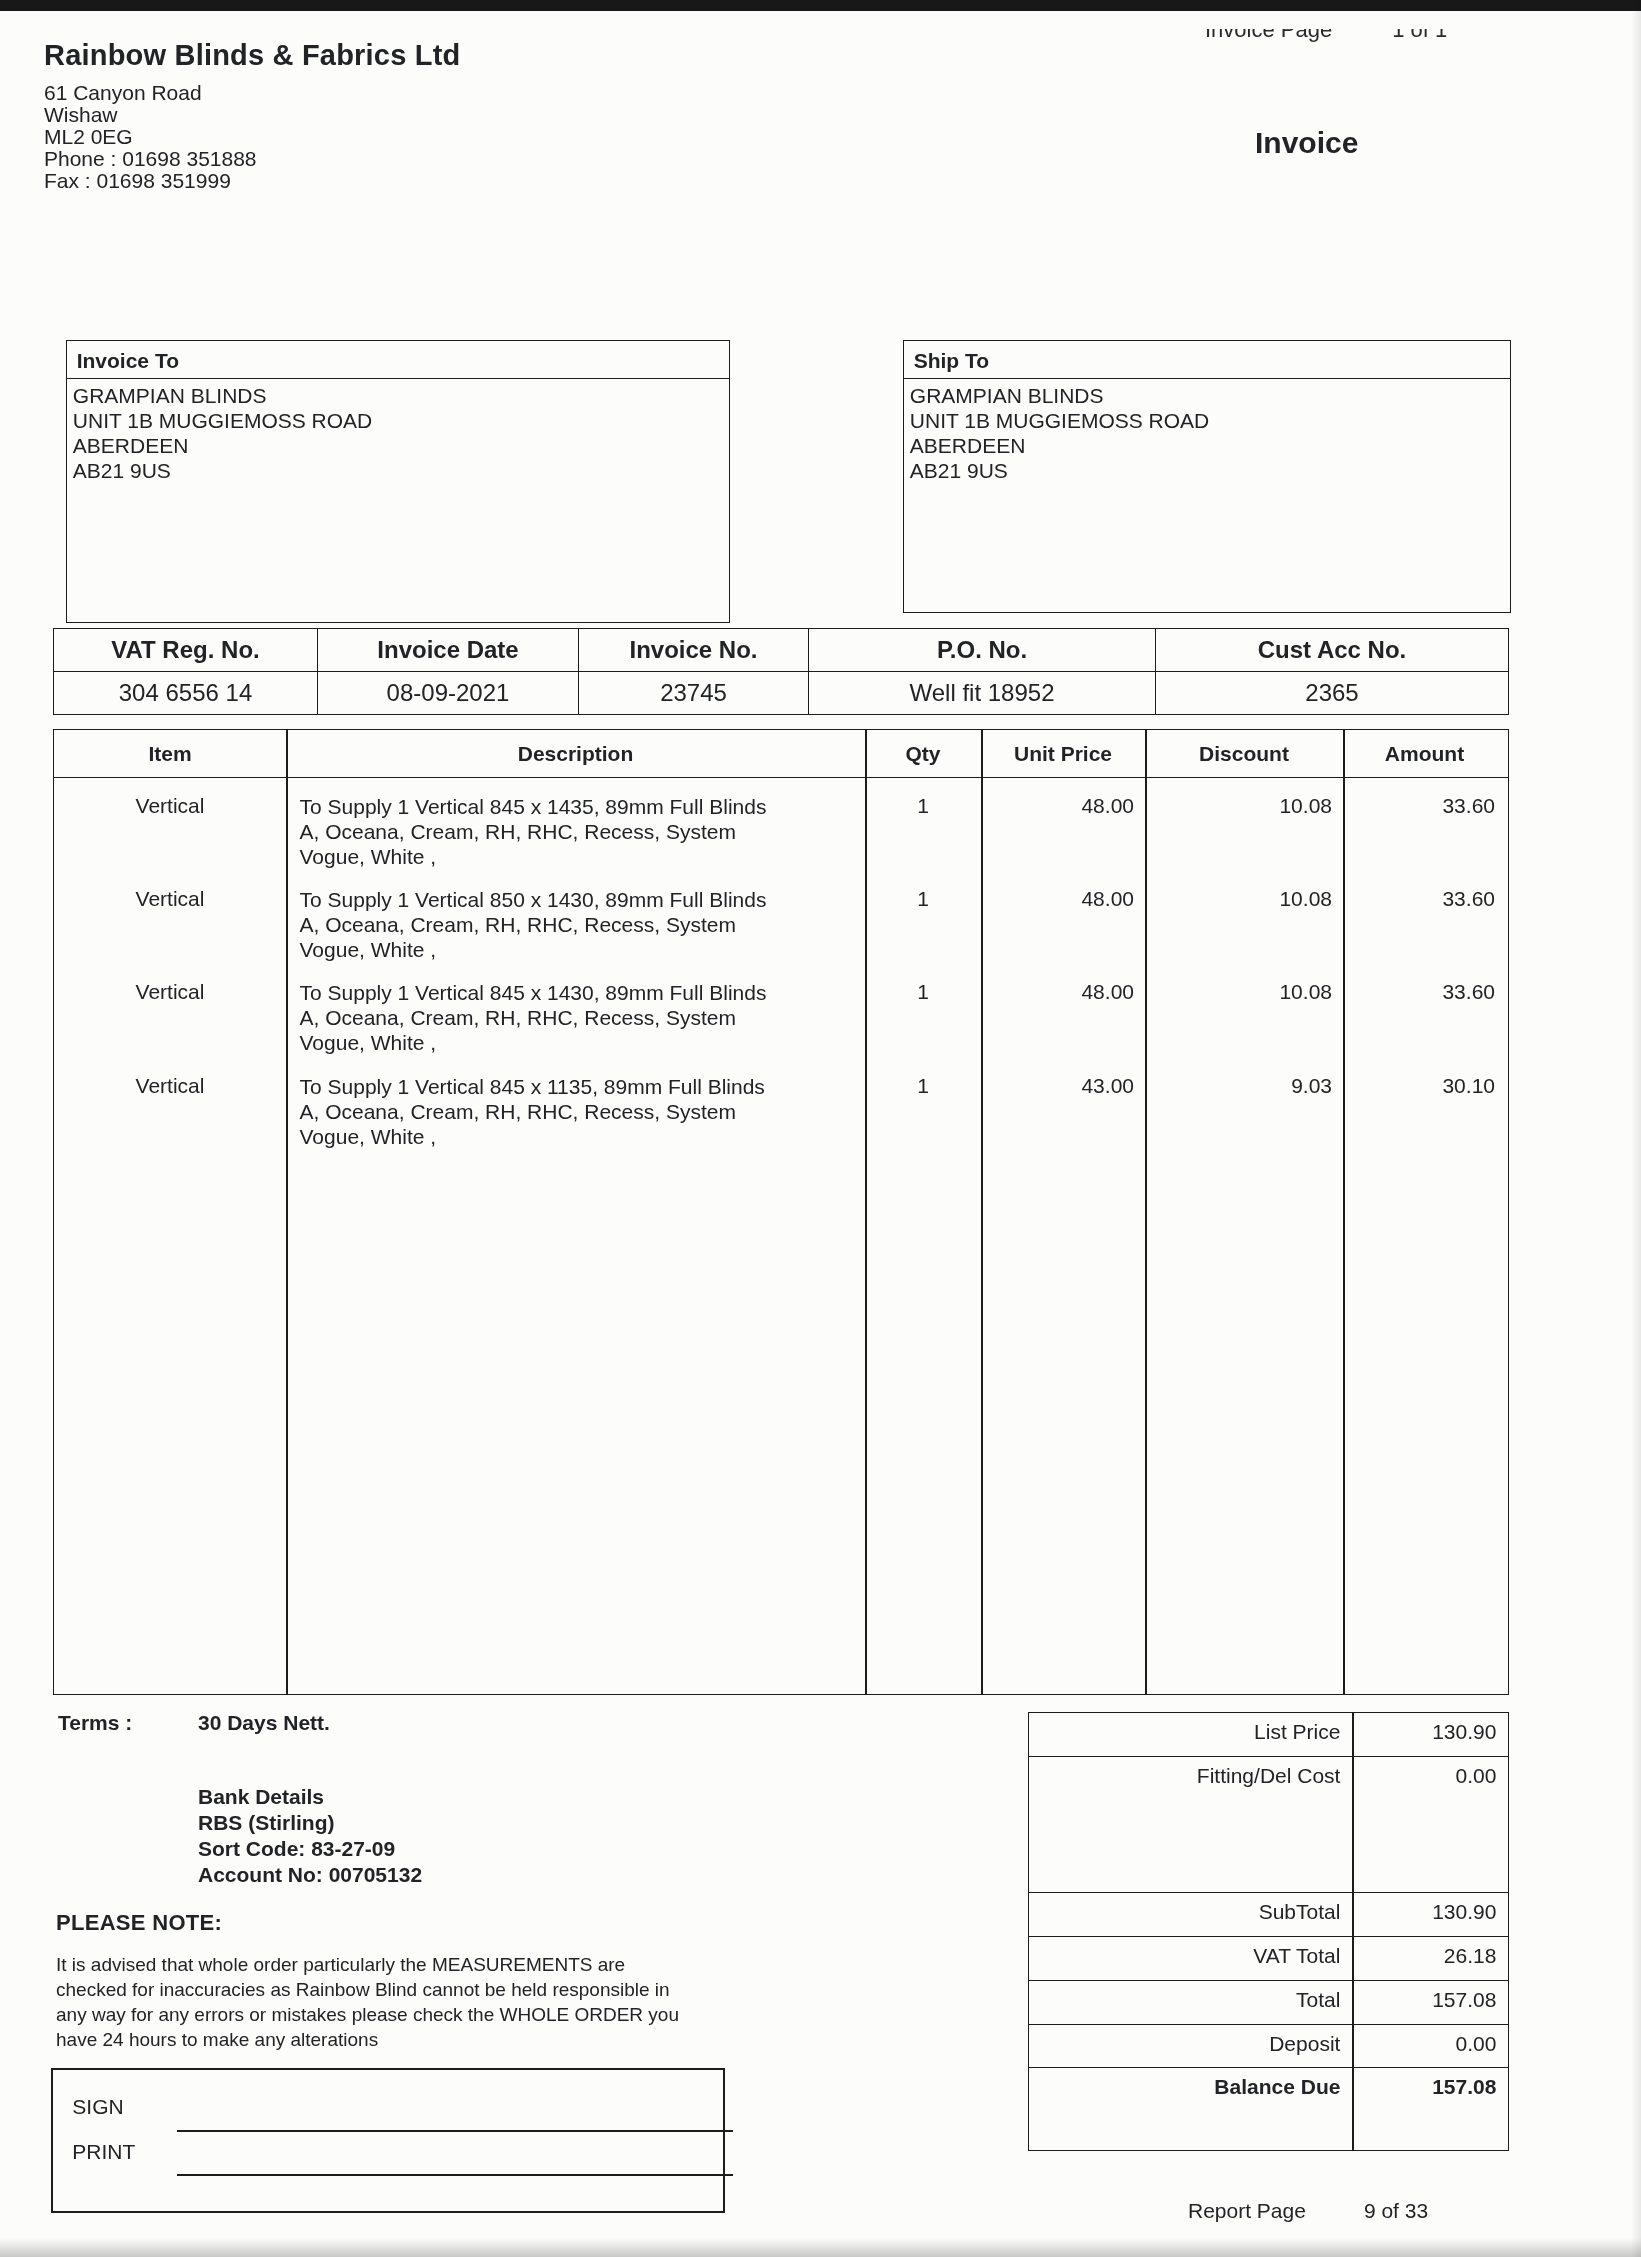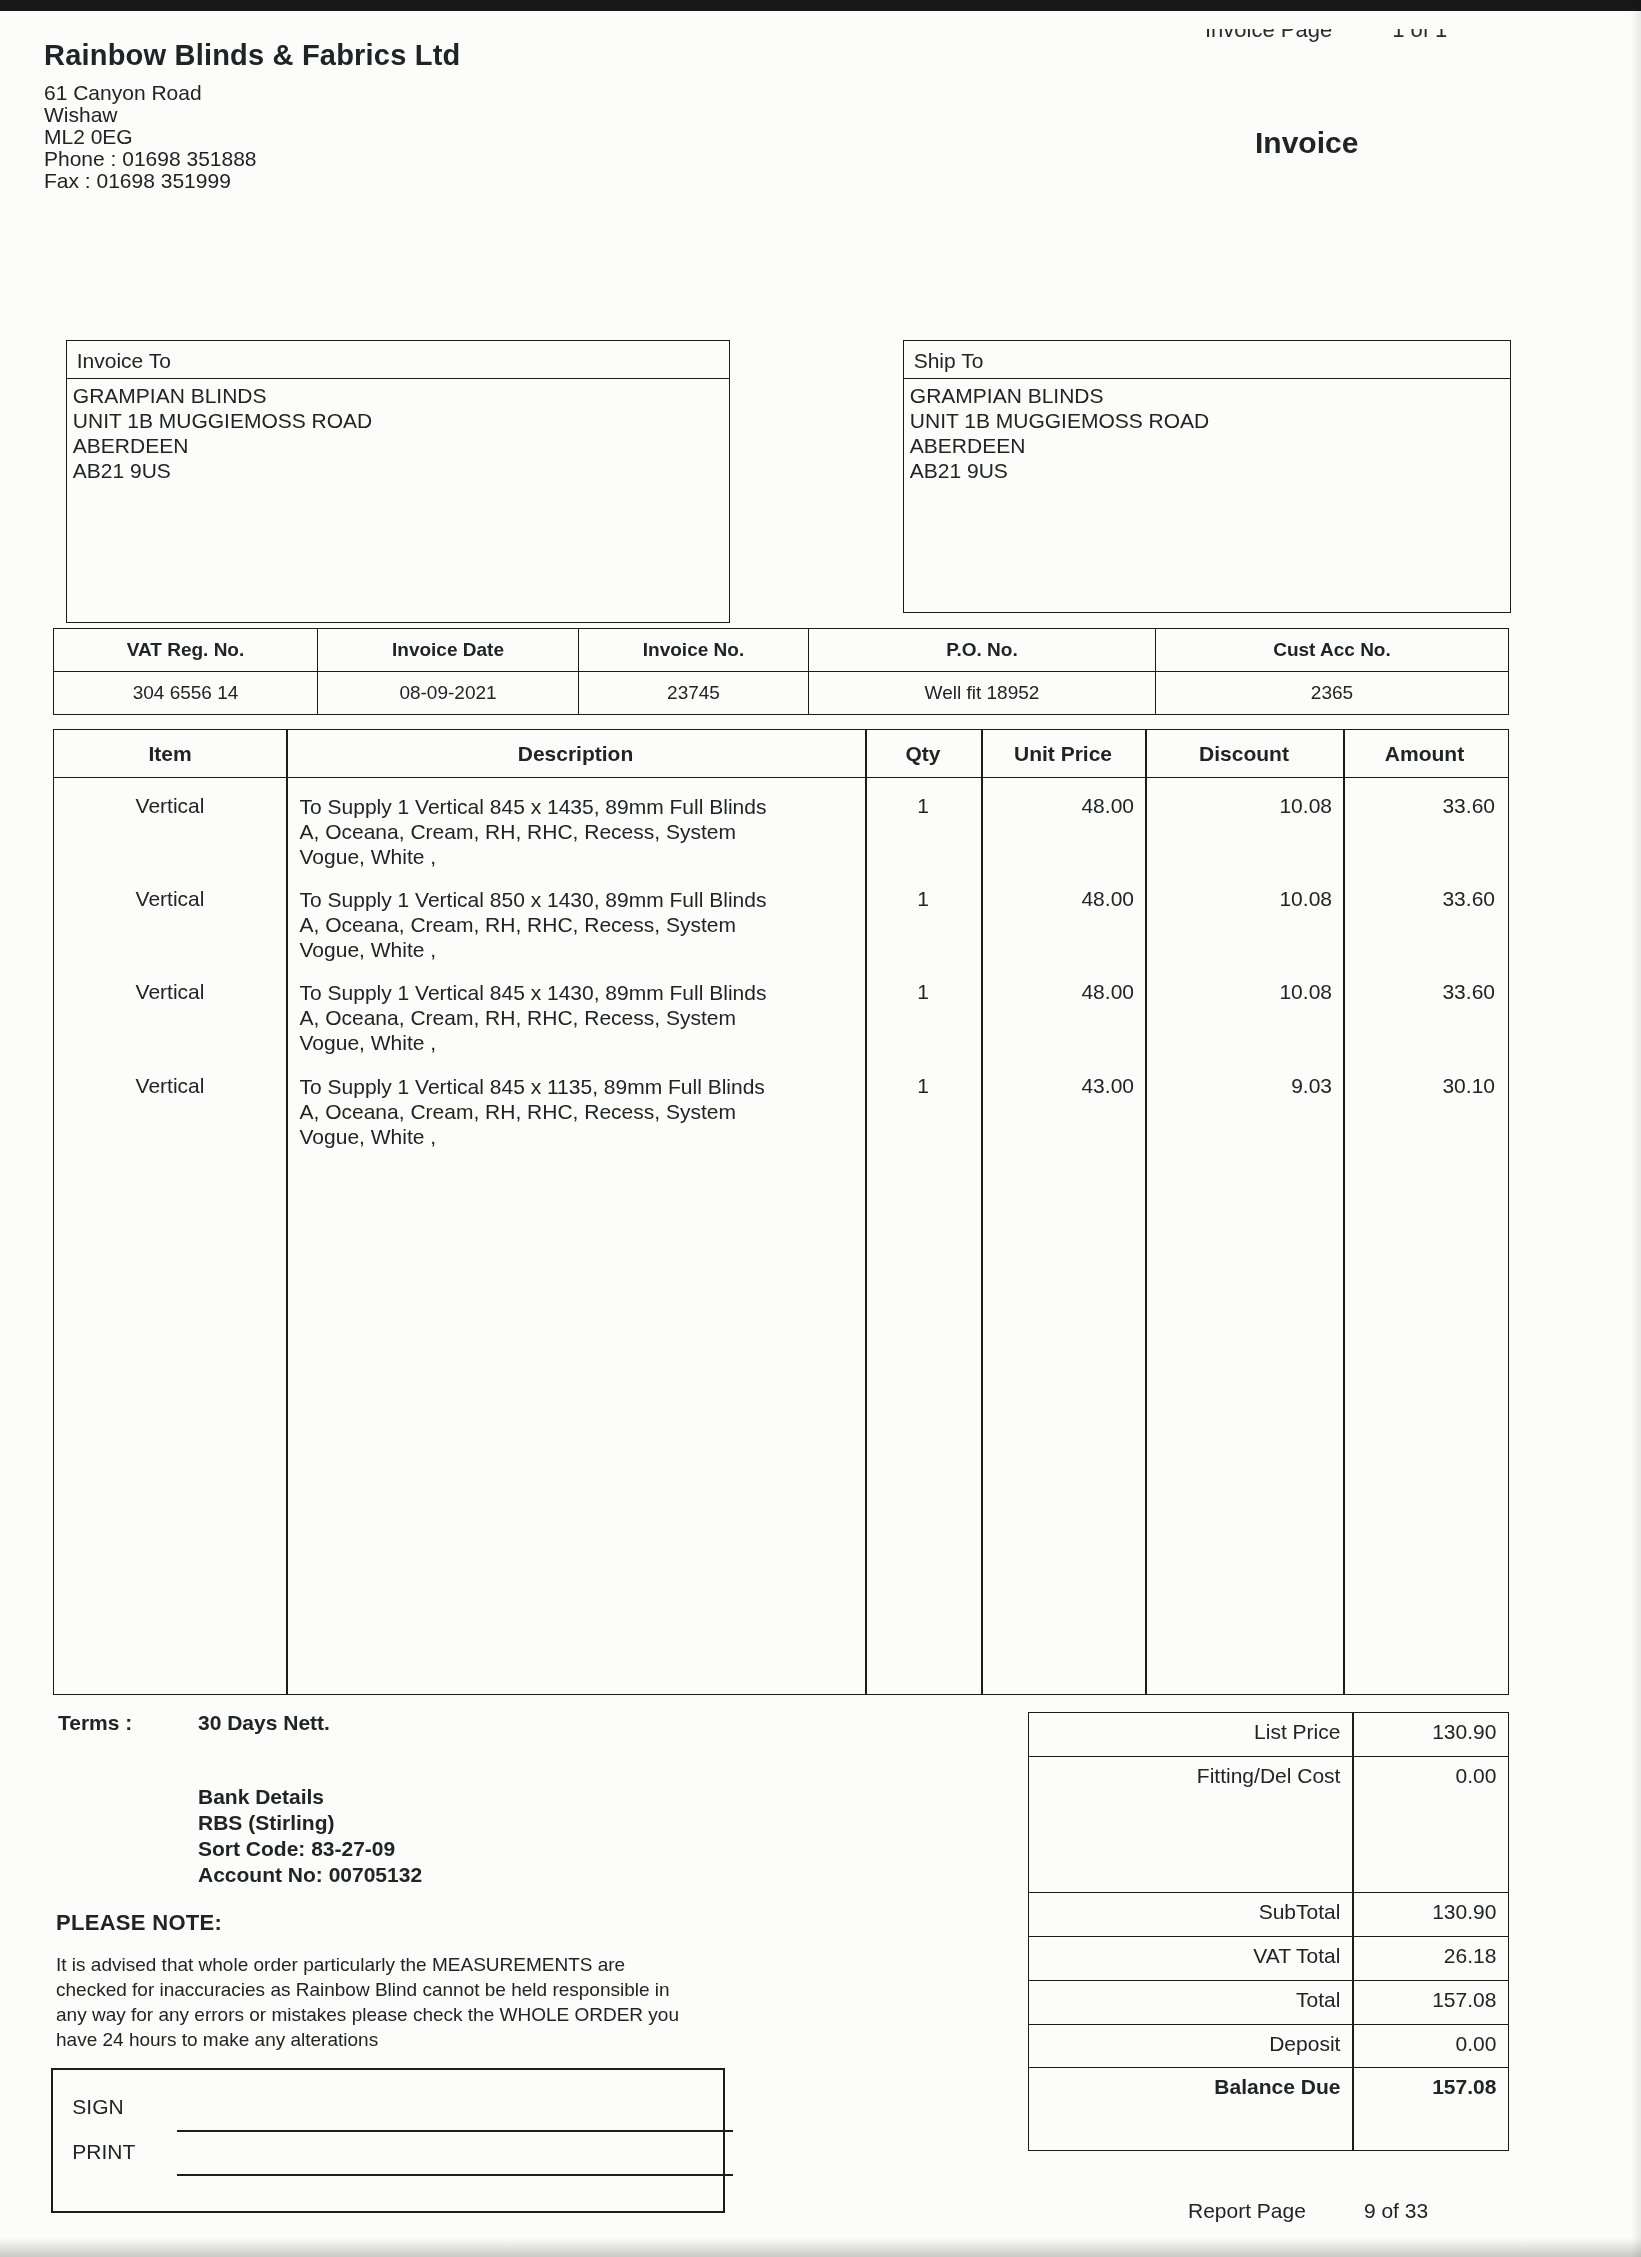--- a/index.html
+++ b/index.html
@@ -30,28 +30,28 @@
   
   .clipped-head { position: absolute; left: 1205px; top: 29px; height: 24px; overflow: hidden; width: 328px; }
   .clipped-head-inner { margin-top: -11.6px; font-size: 22px; color: #2a2a2e; display: flex; gap: 60px; white-space: nowrap; }
 
   .doc-title { position: absolute; left: 1255px; top: 126px; font-size: 30px; font-weight: bold; }
 
   
   .addr-box { position: absolute; border: 1.9px solid #1c1c1c; background: transparent; }
   .addr-box.invoice-to { left: 66px; top: 340px; width: 664px; height: 283px; }
   .addr-box.ship-to   { left: 903px; top: 340px; width: 608px; height: 273px; }
-  .addr-box-title { font-size: 21px; font-weight: normal; padding: 7.7px 0 5.8px 9.7px; border-bottom: 1.9px solid #1c1c1c; }
+  .addr-box-title { font-size: 21px; font-weight: bold; padding: 7.7px 0 5.8px 9.7px; border-bottom: 1.9px solid #1c1c1c; }
   .addr-lines { padding: 3.9px 0 0 5.8px; font-size: 21px; line-height: 25px; }
 
   
   .meta-table { position: absolute; left: 53px; top: 628px; width: 1456px; height: 87px; border: 1.9px solid #1c1c1c; display: flex; flex-direction: column; }
   .meta-row { display: flex; flex: 1; }
   .meta-row.hdr { border-bottom: 1.9px solid #1c1c1c; font-weight: bold; }
-  .meta-cell { display: flex; align-items: center; justify-content: center; font-size: 19px; border-right: 1.9px solid #1c1c1c; }
+  .meta-cell { display: flex; align-items: center; justify-content: center; font-size: 24px; border-right: 1.9px solid #1c1c1c; }
   .meta-cell:last-child { border-right: none; }
   .mc0 { width: 264px; } .mc1 { width: 261px; } .mc2 { width: 230px; } .mc3 { width: 347px; } .mc4 { flex: 1; }
 
   
   .items-table { position: absolute; left: 53px; top: 729px; width: 1456px; height: 966px; border: 1.9px solid #1c1c1c; }
   .vline { position: absolute; top: 0; bottom: 0; width: 1.9px; background: #1c1c1c; }
   .vl0 { left: 232px; } .vl1 { left: 811px; } .vl2 { left: 927px; } .vl3 { left: 1091px; } .vl4 { left: 1289px; }
   .items-header { position: absolute; top: 0; left: 0; width: 100%; height: 48px; border-bottom: 1.9px solid #1c1c1c; display: grid; grid-template-columns: 232px 579px 116px 164px 198px 163px; align-items: center; font-size: 21px; font-weight: bold; }
   .items-header > div { text-align: center; }
   .items-body { position: absolute; top: 50px; left: 0; width: 100%; margin-top: 6px; }

